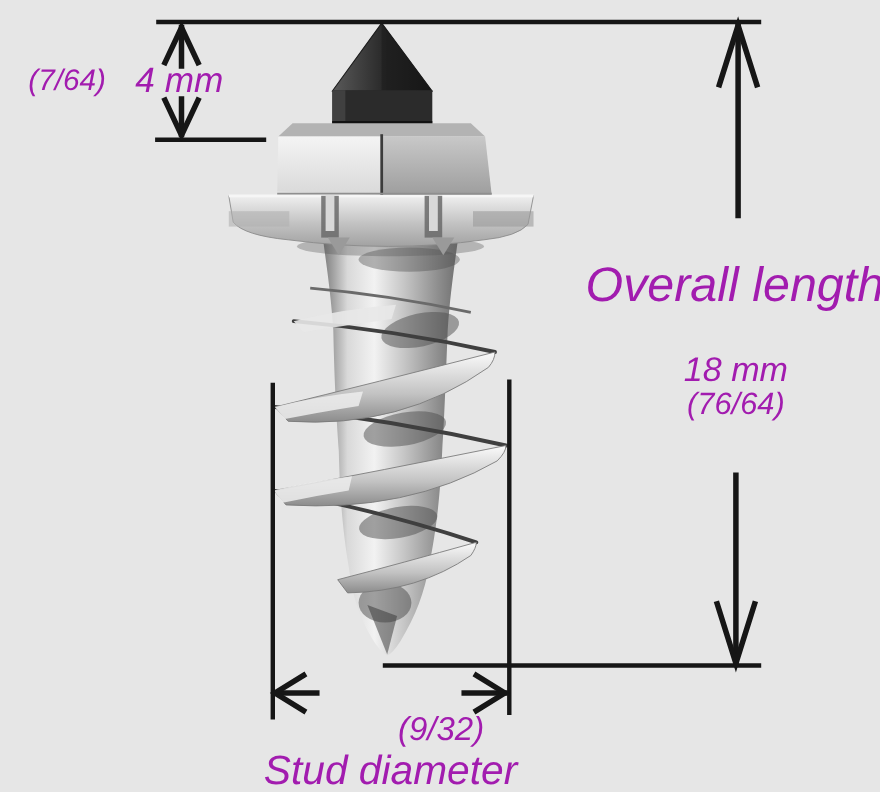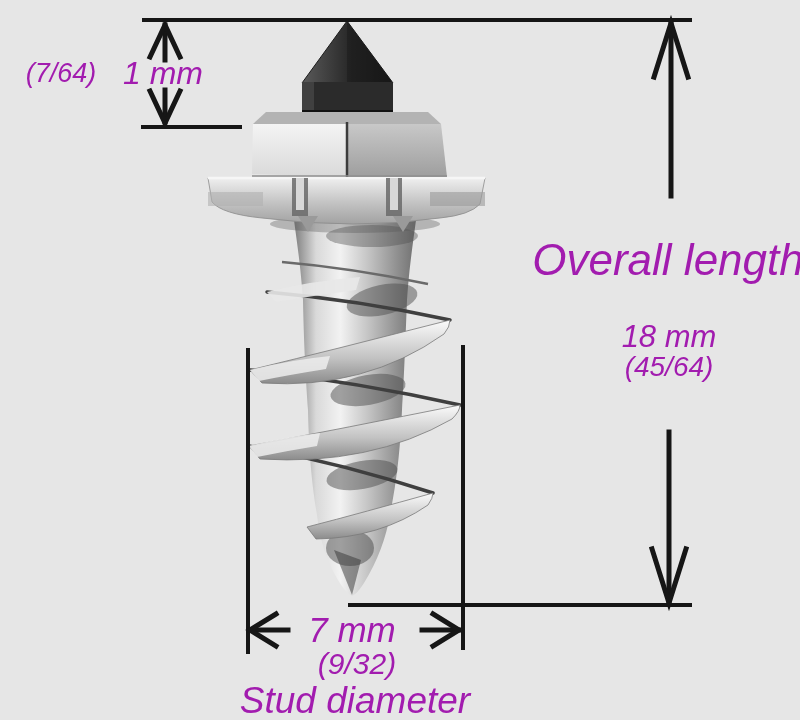--- a/index.html
+++ b/index.html
@@ -15,21 +15,21 @@
     position:absolute;
     transform:translate(-50%,-50%);
     white-space:nowrap;
     color:#a21caf;
     line-height:1;
     letter-spacing:0px;
     font-style:italic;
   }
   .fs27{font-size:27px;}
   .fs28{font-size:28px;}
-  .fs30{font-size:30px;}
+  .fs30{font-size:30px;margin-left:44px;}
   .fs31{font-size:31px;margin-top:22px;}
   .fs32{font-size:32px;}
   .fs35{font-size:35px;}
   .fs36{font-size:44px;}
   .fs37{font-size:37px;text-align:center;}
 </style>
 </head>
 <body>
 
 <div id="stage">
@@ -174,27 +174,26 @@
         <path d="M276,614 L250,630 L276,646" stroke-width="5"></path>
 
         <path d="M422,630 H459" stroke-width="5"></path>
         <path d="M433,614 L459,630 L433,646" stroke-width="5"></path>
       </g>
     </g>
   </svg>
 
   <div class="dim-label fs27" style="left:61px;top:73px;">(7/64)</div>
 
-  <div class="dim-label fs32" style="left:163px;top:73px;">1 mm</div>
+  <div class="dim-label fs32" style="left:163px;top:73px;">4 mm</div>
 
   <div class="dim-label fs36" style="left:668px;top:260px;">Overall length</div>
 
   <div class="dim-label fs31" style="left:669px;top:314px;">18 mm</div>
 
-  <div class="dim-label fs28" style="left:669px;top:367px;">(45/64)</div>
+  <div class="dim-label fs28" style="left:669px;top:367px;">(76/64)</div>
 
-  <div class="dim-label fs35" style="left:352px;top:629px;">7 mm</div>
 
   <div class="dim-label fs30" style="left:357px;top:664px;">(9/32)</div>
 
   <div class="dim-label fs37" style="left:355px;top:700px;">Stud diameter</div>
 
 </div>
 
 </body></html>

